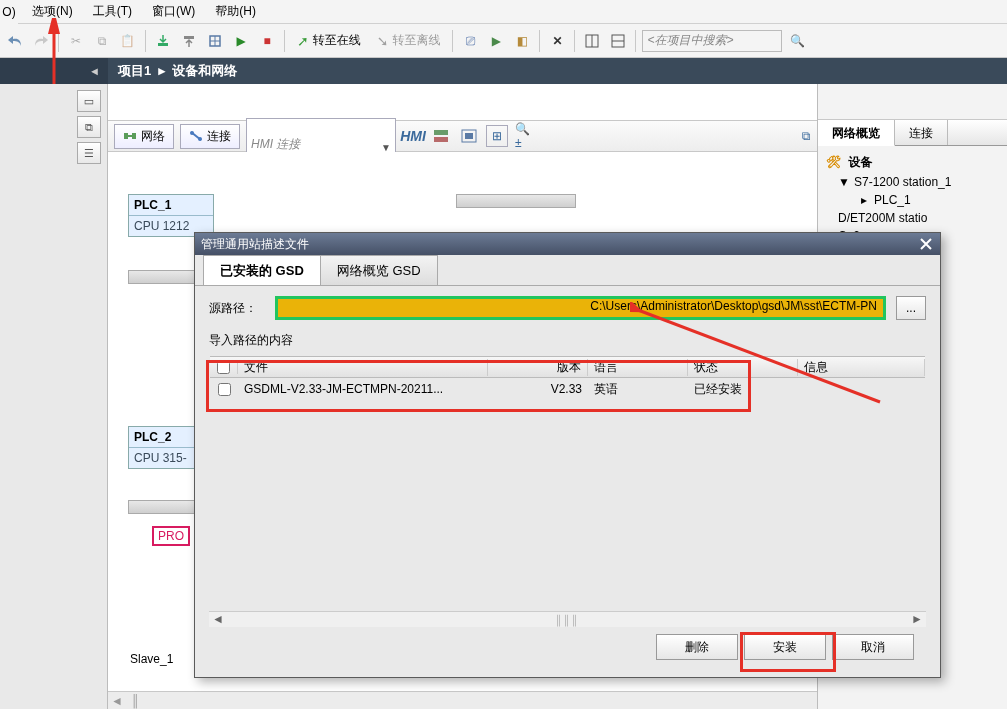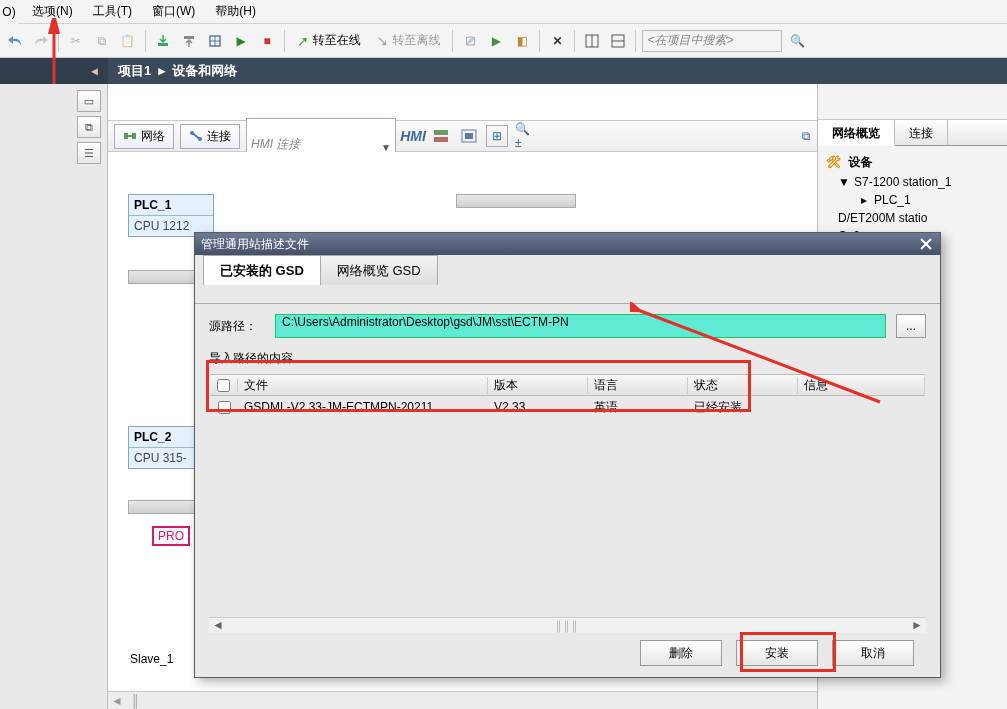--- a/index.html
+++ b/index.html
@@ -256,30 +256,31 @@
     padding:6px 16px;
     background:linear-gradient(#f3f3f3,#ddd);
     margin-right:-1px;
     font-size:13px;
   }
   .modal-tab.active { background:#fff; font-weight:600;}
   .modal-body {
     flex:1;
     border-top:1px solid #aaa;
     background:#e9e9e9;
-    padding:10px 14px 4px 14px;
+    padding:10px 14px 10px 14px;
     position:relative;
-    display:flex; flex-direction:column;margin-top:18px;
+    display:flex; flex-direction:column;
   }
   .path-row { display:flex; align-items:center; gap:10px; margin-bottom:12px;}
   .path-input {
     flex:1; height:24px;
-    border:1px solid #22c55e;
-    background:#5eead4;
+    border:3px solid #22c55e;
+    background:#eab308;
     padding:0 6px;
+    text-align:right;
   }
   .path-browse {
     width:30px; height:24px;
     border:1px solid #999;
     background:linear-gradient(#fff,#e6e6e6);
     display:flex; align-items:center; justify-content:center;
   }
   .section-title { font-weight:400; margin-bottom:6px; }
   .gsd-list {
     border:1px solid rgba(0,0,0,0);
@@ -289,35 +290,35 @@
   }
   .gsd-header, .gsd-row {
     display:flex; align-items:center;
     height:22px;
   }
   .gsd-header { background:linear-gradient(#f7f7f7,#e2e2e2); border-top:1px solid #bbb; border-bottom:1px solid #bbb;}
   .gsd-header .cell { border-right:1px solid #ccc; }
   .cell { padding:0 6px; overflow:hidden; white-space:nowrap; text-overflow:ellipsis;}
   .c-chk { width:28px; display:flex; justify-content:center;}
   .c-file { width:250px; }
-  .c-ver  { width:100px; }
+  .c-ver  { width:100px;text-align:right; }
   .c-lang { width:100px; }
   .c-stat { width:110px; }
   .c-info { flex:1; }
   .gsd-scroll {
     height:16px;
     background:#f0f0f0;
     display:flex; justify-content:space-between;
     border-top:1px solid #ccc;
   }
   .gsd-scroll .sb-btn { width:18px; text-align:center; color:#666; }
   .modal-footer {
     height:40px;
     display:flex; align-items:center; justify-content:flex-end;
-    padding-right:12px; gap:14px;
+    padding-right:12px; gap:6px;
   }
   .btn {
     min-width:82px; height:26px;
     border:1px solid #999;
     background:linear-gradient(#fff,#e6e6e6);
     display:flex; align-items:center; justify-content:center;
     padding:0 10px;
   }
 
   

